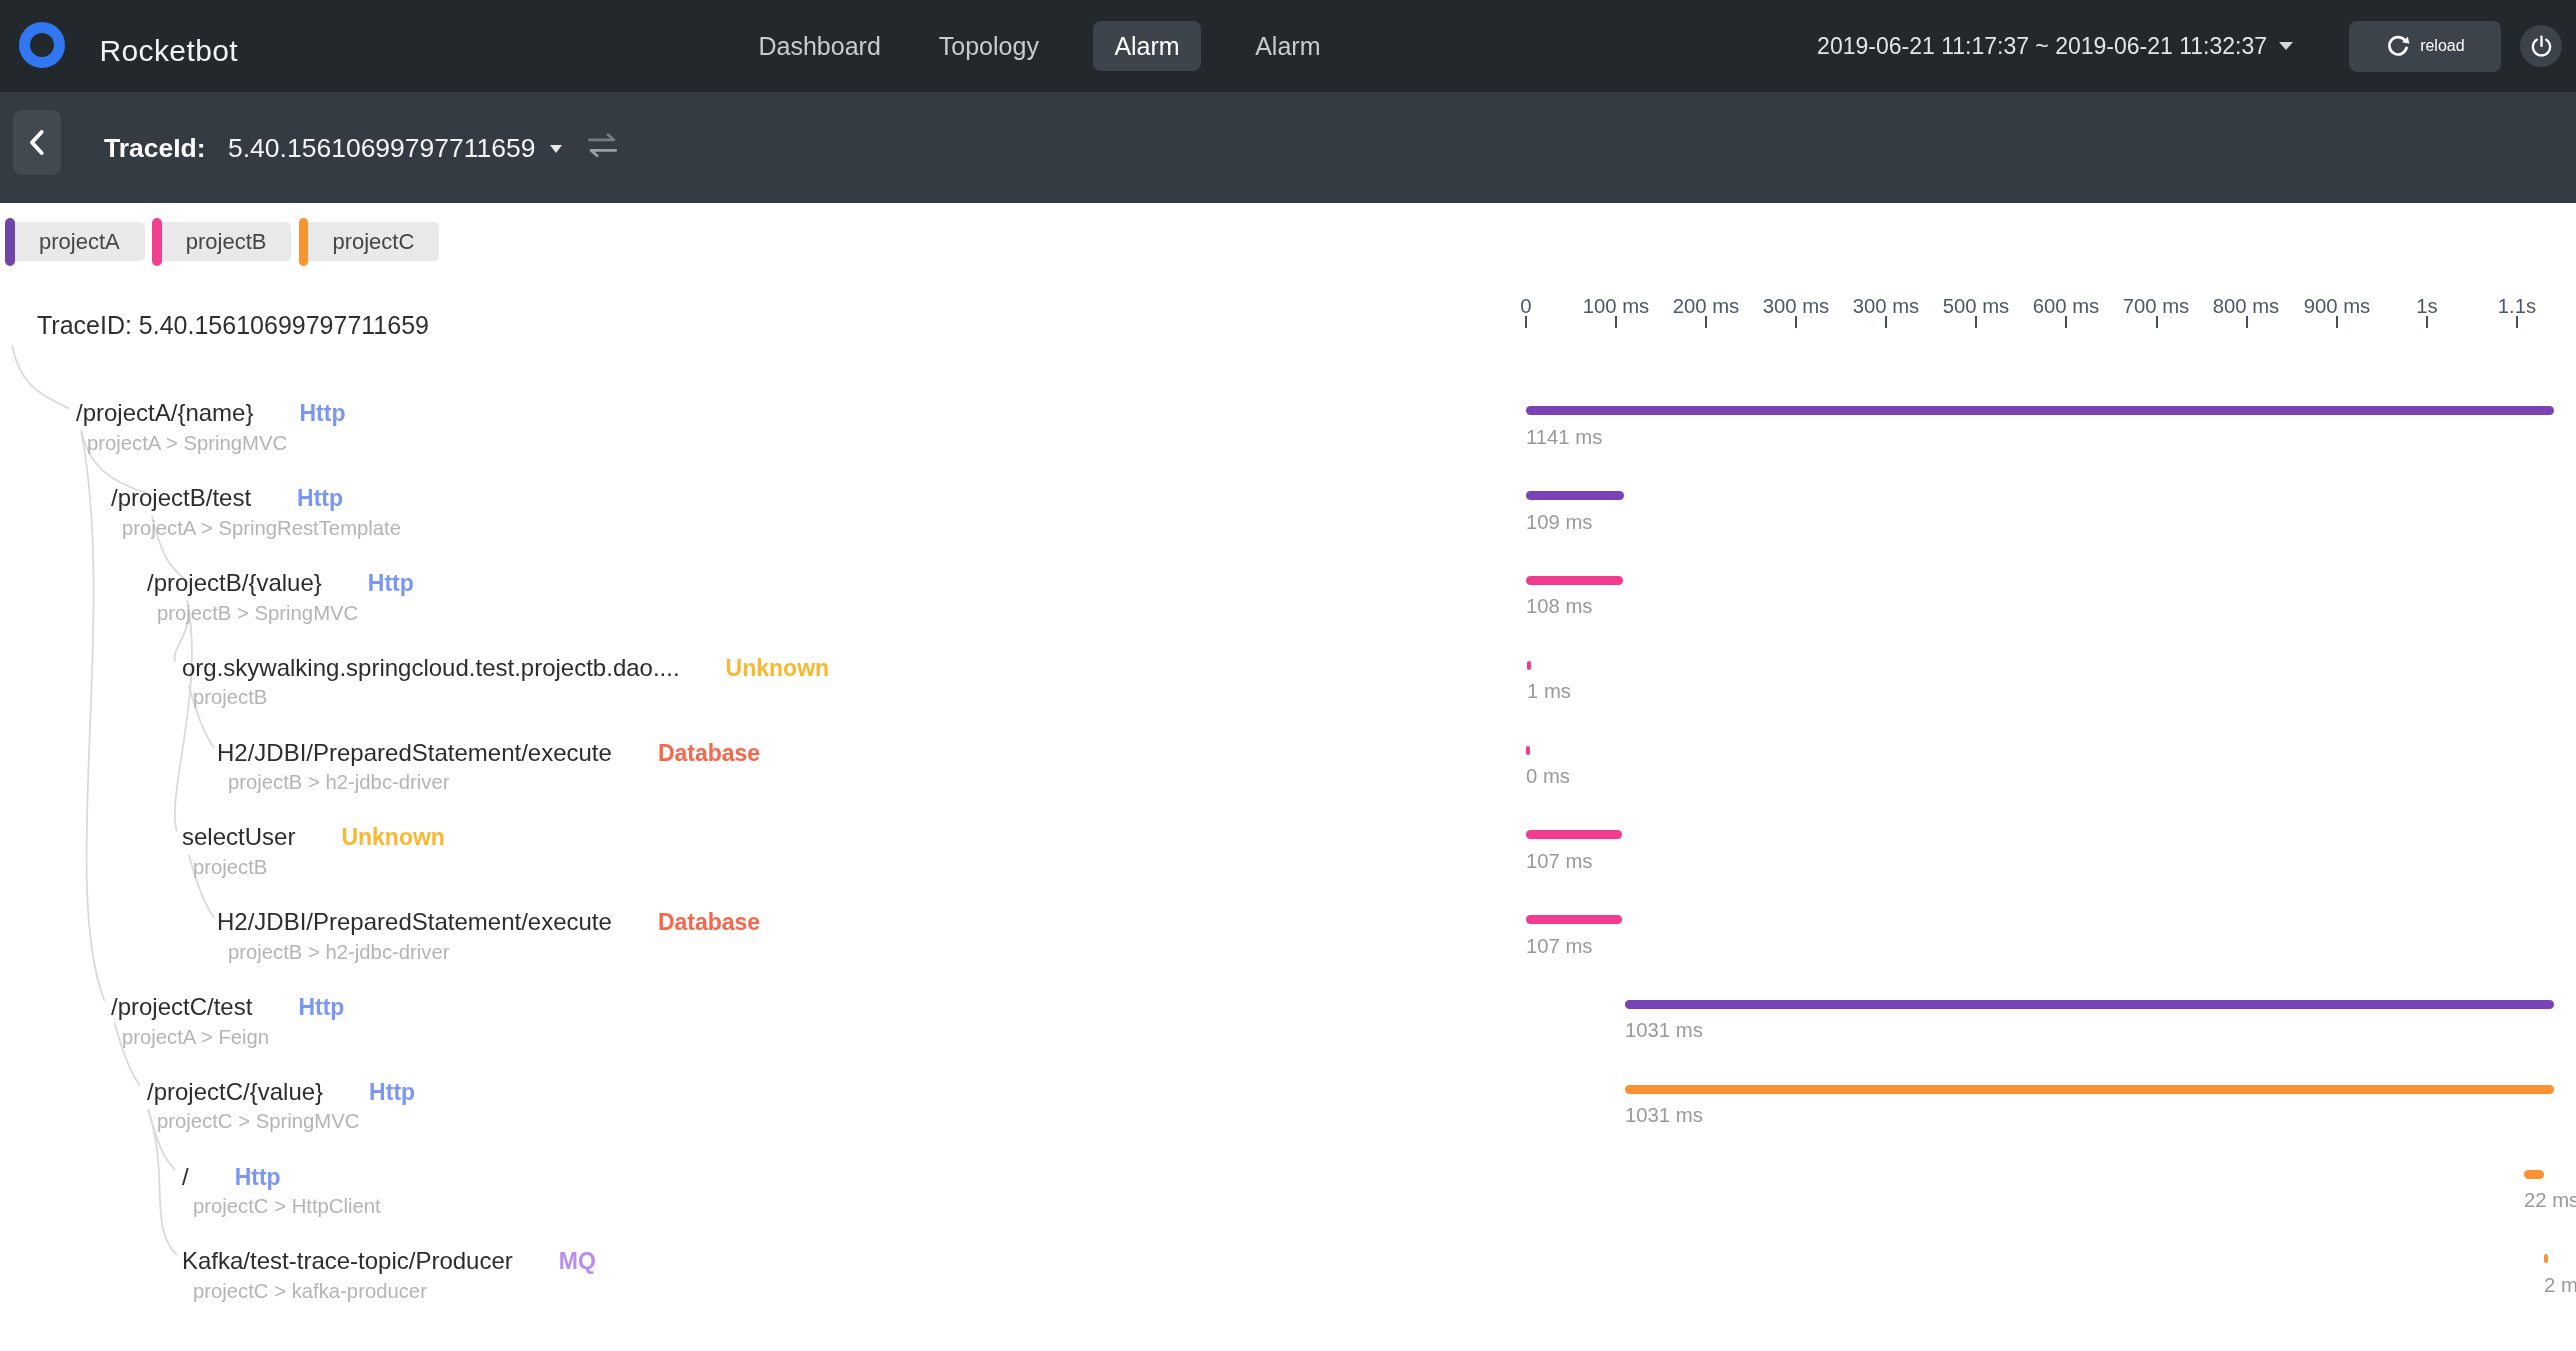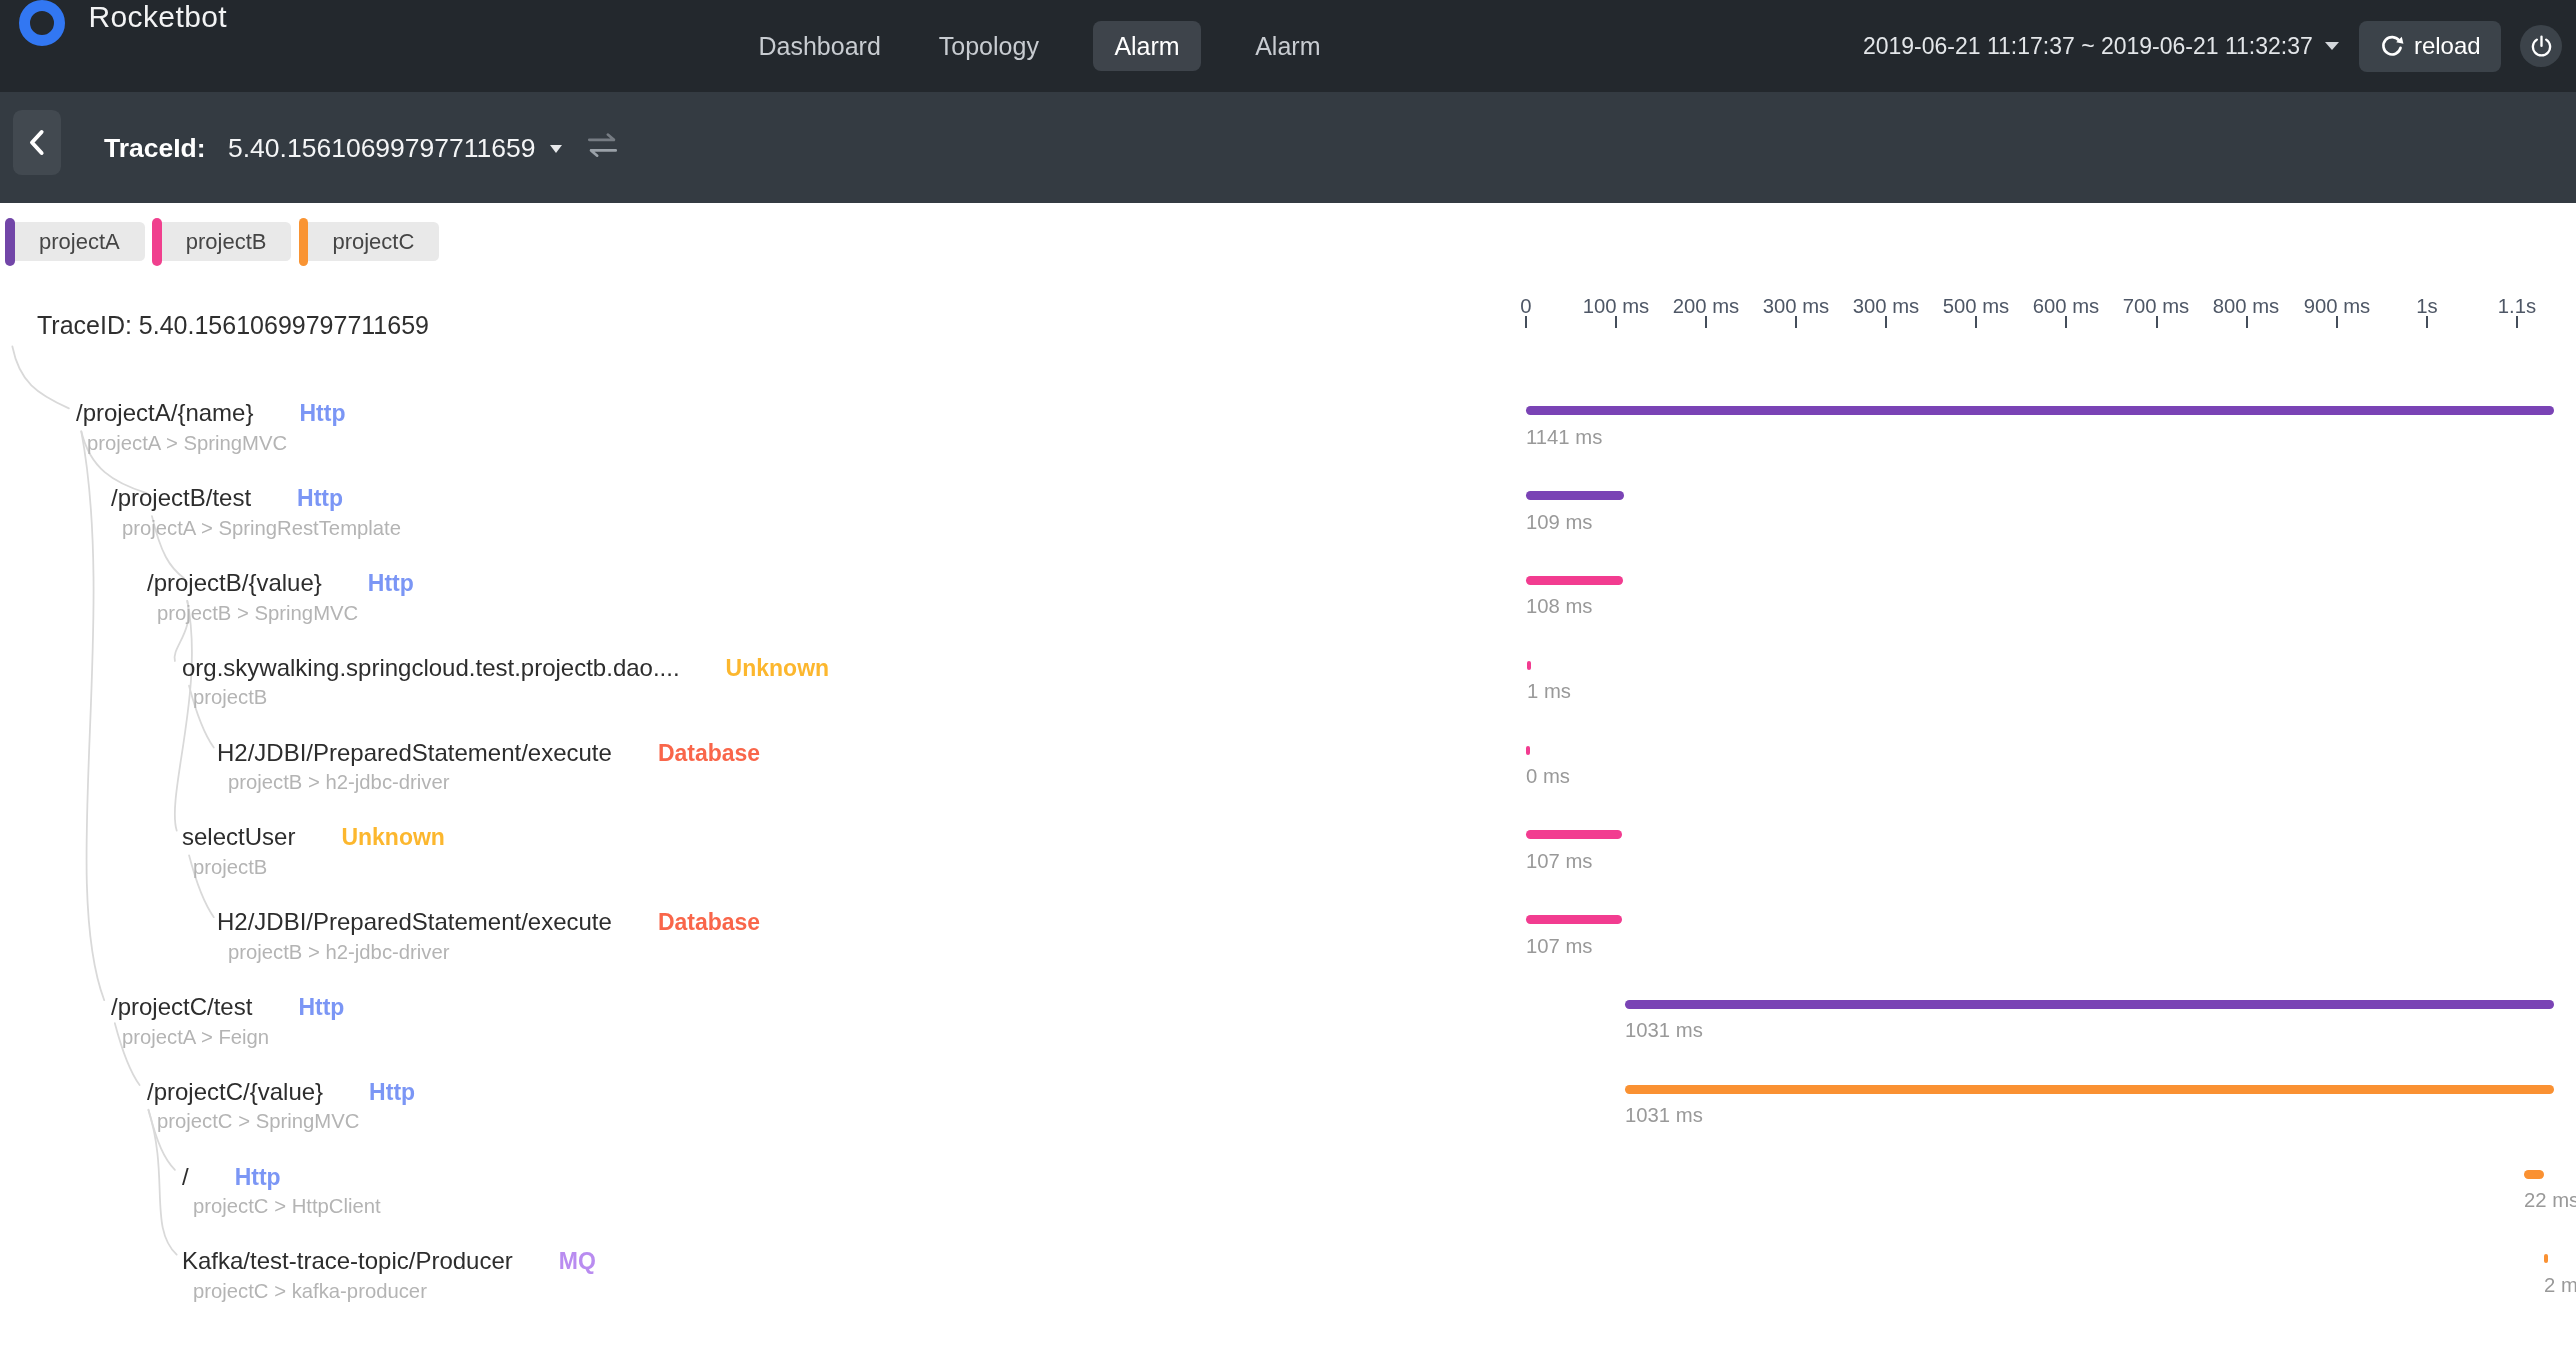--- a/index.html
+++ b/index.html
@@ -3,32 +3,32 @@
 <meta charset="utf-8">
 <style>
   * { margin:0; padding:0; box-sizing:border-box; }
   html,body { width:2576px; height:1352px; overflow:hidden; background:#fff;
               font-family:"Liberation Sans", sans-serif; }
   #page { position:relative; width:2576px; height:1352px; }
 
   
   #header { position:absolute; left:0; top:0; width:2576px; height:92px;
             background:#23282d; display:flex; align-items:center; }
-  .brand { position:absolute; left:19.4px; top:0; height:68px; display:flex; align-items:flex-start; gap:23px; }
+  .brand { position:absolute; left:19.4px; top:0; height:68px; display:flex; align-items:flex-end; gap:34px; }
   .logo-ring { width:46px; height:46px; border:11.5px solid #3277f2; border-radius:50%; }
   .brand-name { color:#f2f3f4; font-size:30px; font-weight:500; letter-spacing:0.4px; }
   .nav { position:absolute; left:755px; top:0; height:92px; display:flex; align-items:center; gap:51px; }
   .nav-item { color:#c8ccd1; font-size:25px; cursor:pointer; padding:10.6px 3.5px; }
   .nav-item.active { background:#3e444b; color:#ffffff; border-radius:8px; padding:10.6px 21px; }
   .header-right { position:absolute; right:14px; top:0; height:92px; display:flex; align-items:center; gap:19.4px; }
   .time-range { color:#e3e6e9; font-size:23px; display:flex; align-items:center; gap:12.4px; cursor:pointer;justify-content:flex-end; }
   .caret-down { width:0; height:0; border-left:7px solid transparent; border-right:7px solid transparent;
                 border-top:8.8px solid #d3d7db; display:inline-block; }
-  .reload-btn { background:#3c434a; border-radius:8px; height:51px; padding:0 20px; display:flex;
-                align-items:center; gap:8.8px; color:#fff; font-size:24px; cursor:pointer; }
+  .reload-btn { background:#3c434a; border-radius:8px; height:51px; padding:0 36px; display:flex;
+                align-items:center; gap:8.8px; color:#fff; font-size:16px; cursor:pointer;margin-left:36px; }
   .power-btn { width:42px; height:42px; border-radius:50%; background:#3c434a; display:flex;
                align-items:center; justify-content:center; cursor:pointer; }
 
   
   #subheader { position:absolute; left:0; top:92px; width:2576px; height:111px; background:#343b42; }
   .back-btn { position:absolute; left:13.3px; top:17.7px; width:48px; height:65px; background:#424950;
               border-radius:8.8px; display:flex; align-items:center; justify-content:center; cursor:pointer; }
   .traceid-label { position:absolute; left:104px; top:41px; color:#ffffff; font-size:26.5px; font-weight:bold; }
   .traceid-select { position:absolute; left:228px; top:41px; color:#f4f5f6; font-size:26.5px; display:flex;
                     align-items:center; gap:14px; cursor:pointer; }

